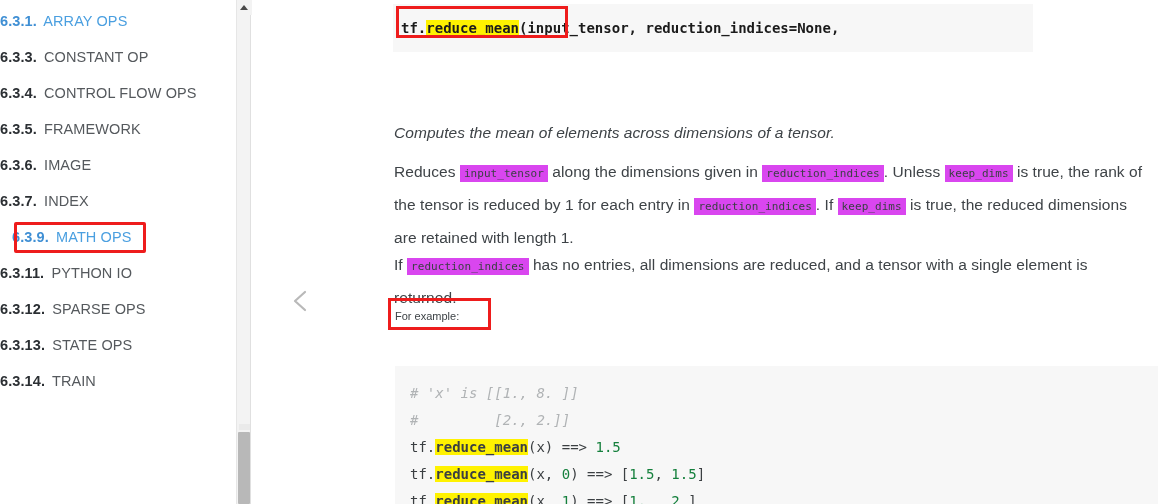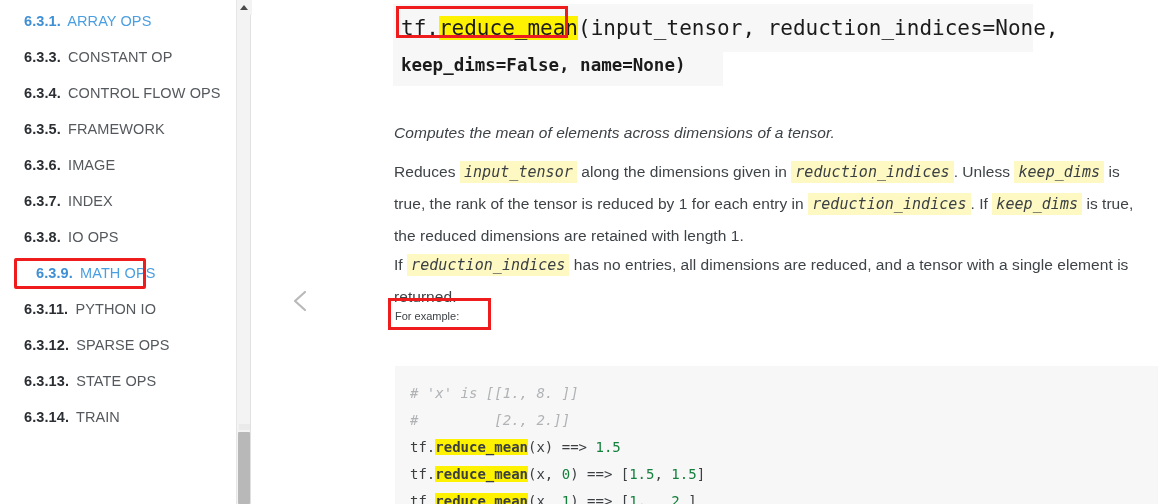--- a/index.html
+++ b/index.html
@@ -30,21 +30,21 @@
   .nav-list {
     list-style: none;
     margin: 0;
     padding: 0;
     position: relative;
     top: 3px;
   }
   .nav-item {
     height: 36px;
     line-height: 36px;
-    padding-left: 24px;
+    padding-left: 0;
     font-size: 14.5px;
     color: #555a5e;
     white-space: nowrap;
     letter-spacing: 0.1px;
     position: relative;
   }
   .nav-num {
     font-weight: bold;
     color: #2b2f33;
     margin-right: 3px;
@@ -142,22 +142,22 @@
 
   
   #sig-block {
     position: absolute;
     left: 13px;
     top: 4px;
     width: 640px;
     background: #f7f7f7;
     padding: 6px 6px 6px 8px;
     font-family: "DejaVu Sans Mono", monospace;
-    font-size: 21px;
-    font-weight: normal;
+    font-size: 14px;
+    font-weight: bold;
     line-height: 36px;
     color: #1b1b1b;
     white-space: nowrap;
   }
   #sig-line2 {
     position: absolute;
     left: 13px;
     top: 46px;
     width: 330px;
     background: #f7f7f7;
@@ -189,26 +189,25 @@
     color: #3e4347;
     line-height: 31px;
     letter-spacing: 0.05px;
   }
   #p1 { left: 14px; top: 101px; width: 740px; font-style: italic; }
   #p2 { left: 14px; top: 140px; width: 755px; }
   #p3 { left: 14px; top: 233px; width: 760px; }
 
   code.chip {
     font-family: "DejaVu Sans Mono", monospace;
-    font-size: 15px;
-    background: #fef9c3;
+    font-size: 11px;
+    background: #d946ef;
     color: #3a3f43;
     padding: 2px 4px;
     white-space: nowrap;
-    font-style: italic;
   }
 
   
   #forex {
     position: absolute;
     left: 15px;
     top: 305px;
     font-size: 11px;
     color: #3e4347;
     line-height: 22px;
@@ -248,21 +247,20 @@
 <div id="page">
 
   <nav id="sidebar">
     <ul class="nav-list" id="nav-list">
         <li class="nav-item active"><span class="nav-num">6.3.1.</span> <span class="nav-label">ARRAY OPS</span></li>
         <li class="nav-item"><span class="nav-num">6.3.3.</span> <span class="nav-label">CONSTANT OP</span></li>
         <li class="nav-item"><span class="nav-num">6.3.4.</span> <span class="nav-label">CONTROL FLOW OPS</span></li>
         <li class="nav-item"><span class="nav-num">6.3.5.</span> <span class="nav-label">FRAMEWORK</span></li>
         <li class="nav-item"><span class="nav-num">6.3.6.</span> <span class="nav-label">IMAGE</span></li>
         <li class="nav-item"><span class="nav-num">6.3.7.</span> <span class="nav-label">INDEX</span></li>
-        <li class="nav-item"><span class="nav-num">6.3.8.</span> <span class="nav-label">IO OPS</span></li>
         <li class="nav-item active boxed"><span class="nav-num">6.3.9.</span> <span class="nav-label">MATH OPS</span><span class="boxwrap"></span></li>
         <li class="nav-item"><span class="nav-num">6.3.11.</span> <span class="nav-label">PYTHON IO</span></li>
         <li class="nav-item"><span class="nav-num">6.3.12.</span> <span class="nav-label">SPARSE OPS</span></li>
         <li class="nav-item"><span class="nav-num">6.3.13.</span> <span class="nav-label">STATE OPS</span></li>
         <li class="nav-item"><span class="nav-num">6.3.14.</span> <span class="nav-label">TRAIN</span></li>
       </ul>
   </nav>
 
   <div id="sb-scroll">
     <div id="sb-up">
@@ -277,21 +275,20 @@
     <svg width="24" height="26" viewBox="0 0 24 26">
       <polyline points="16,4 6,13 16,22" fill="none" stroke="#b9b9b9" stroke-width="2.2" stroke-linecap="round" stroke-linejoin="round"></polyline>
     </svg>
   </div>
 
   <main id="main">
 
     <div id="sig-block"><span>tf.</span><span class="sig-hl">reduce_mean</span><span>(input_tensor, reduction_indices=None,</span></div>
     <div id="sig-redbox"></div>
 
-    <div id="sig-line2">keep_dims=False, name=None)</div>
 
     <p class="para" id="p1">Computes the mean of elements across dimensions of a tensor.</p>
 
     <p class="para" id="p2"><span>Reduces</span>
       <code class="chip">input_tensor</code>
       <span>along the dimensions given in</span>
       <code class="chip">reduction_indices</code><span>. Unless</span>
       <code class="chip">keep_dims</code>
       <span>is true, the rank of the tensor is reduced by 1 for each entry in</span>
       <code class="chip">reduction_indices</code><span>. If</span>

